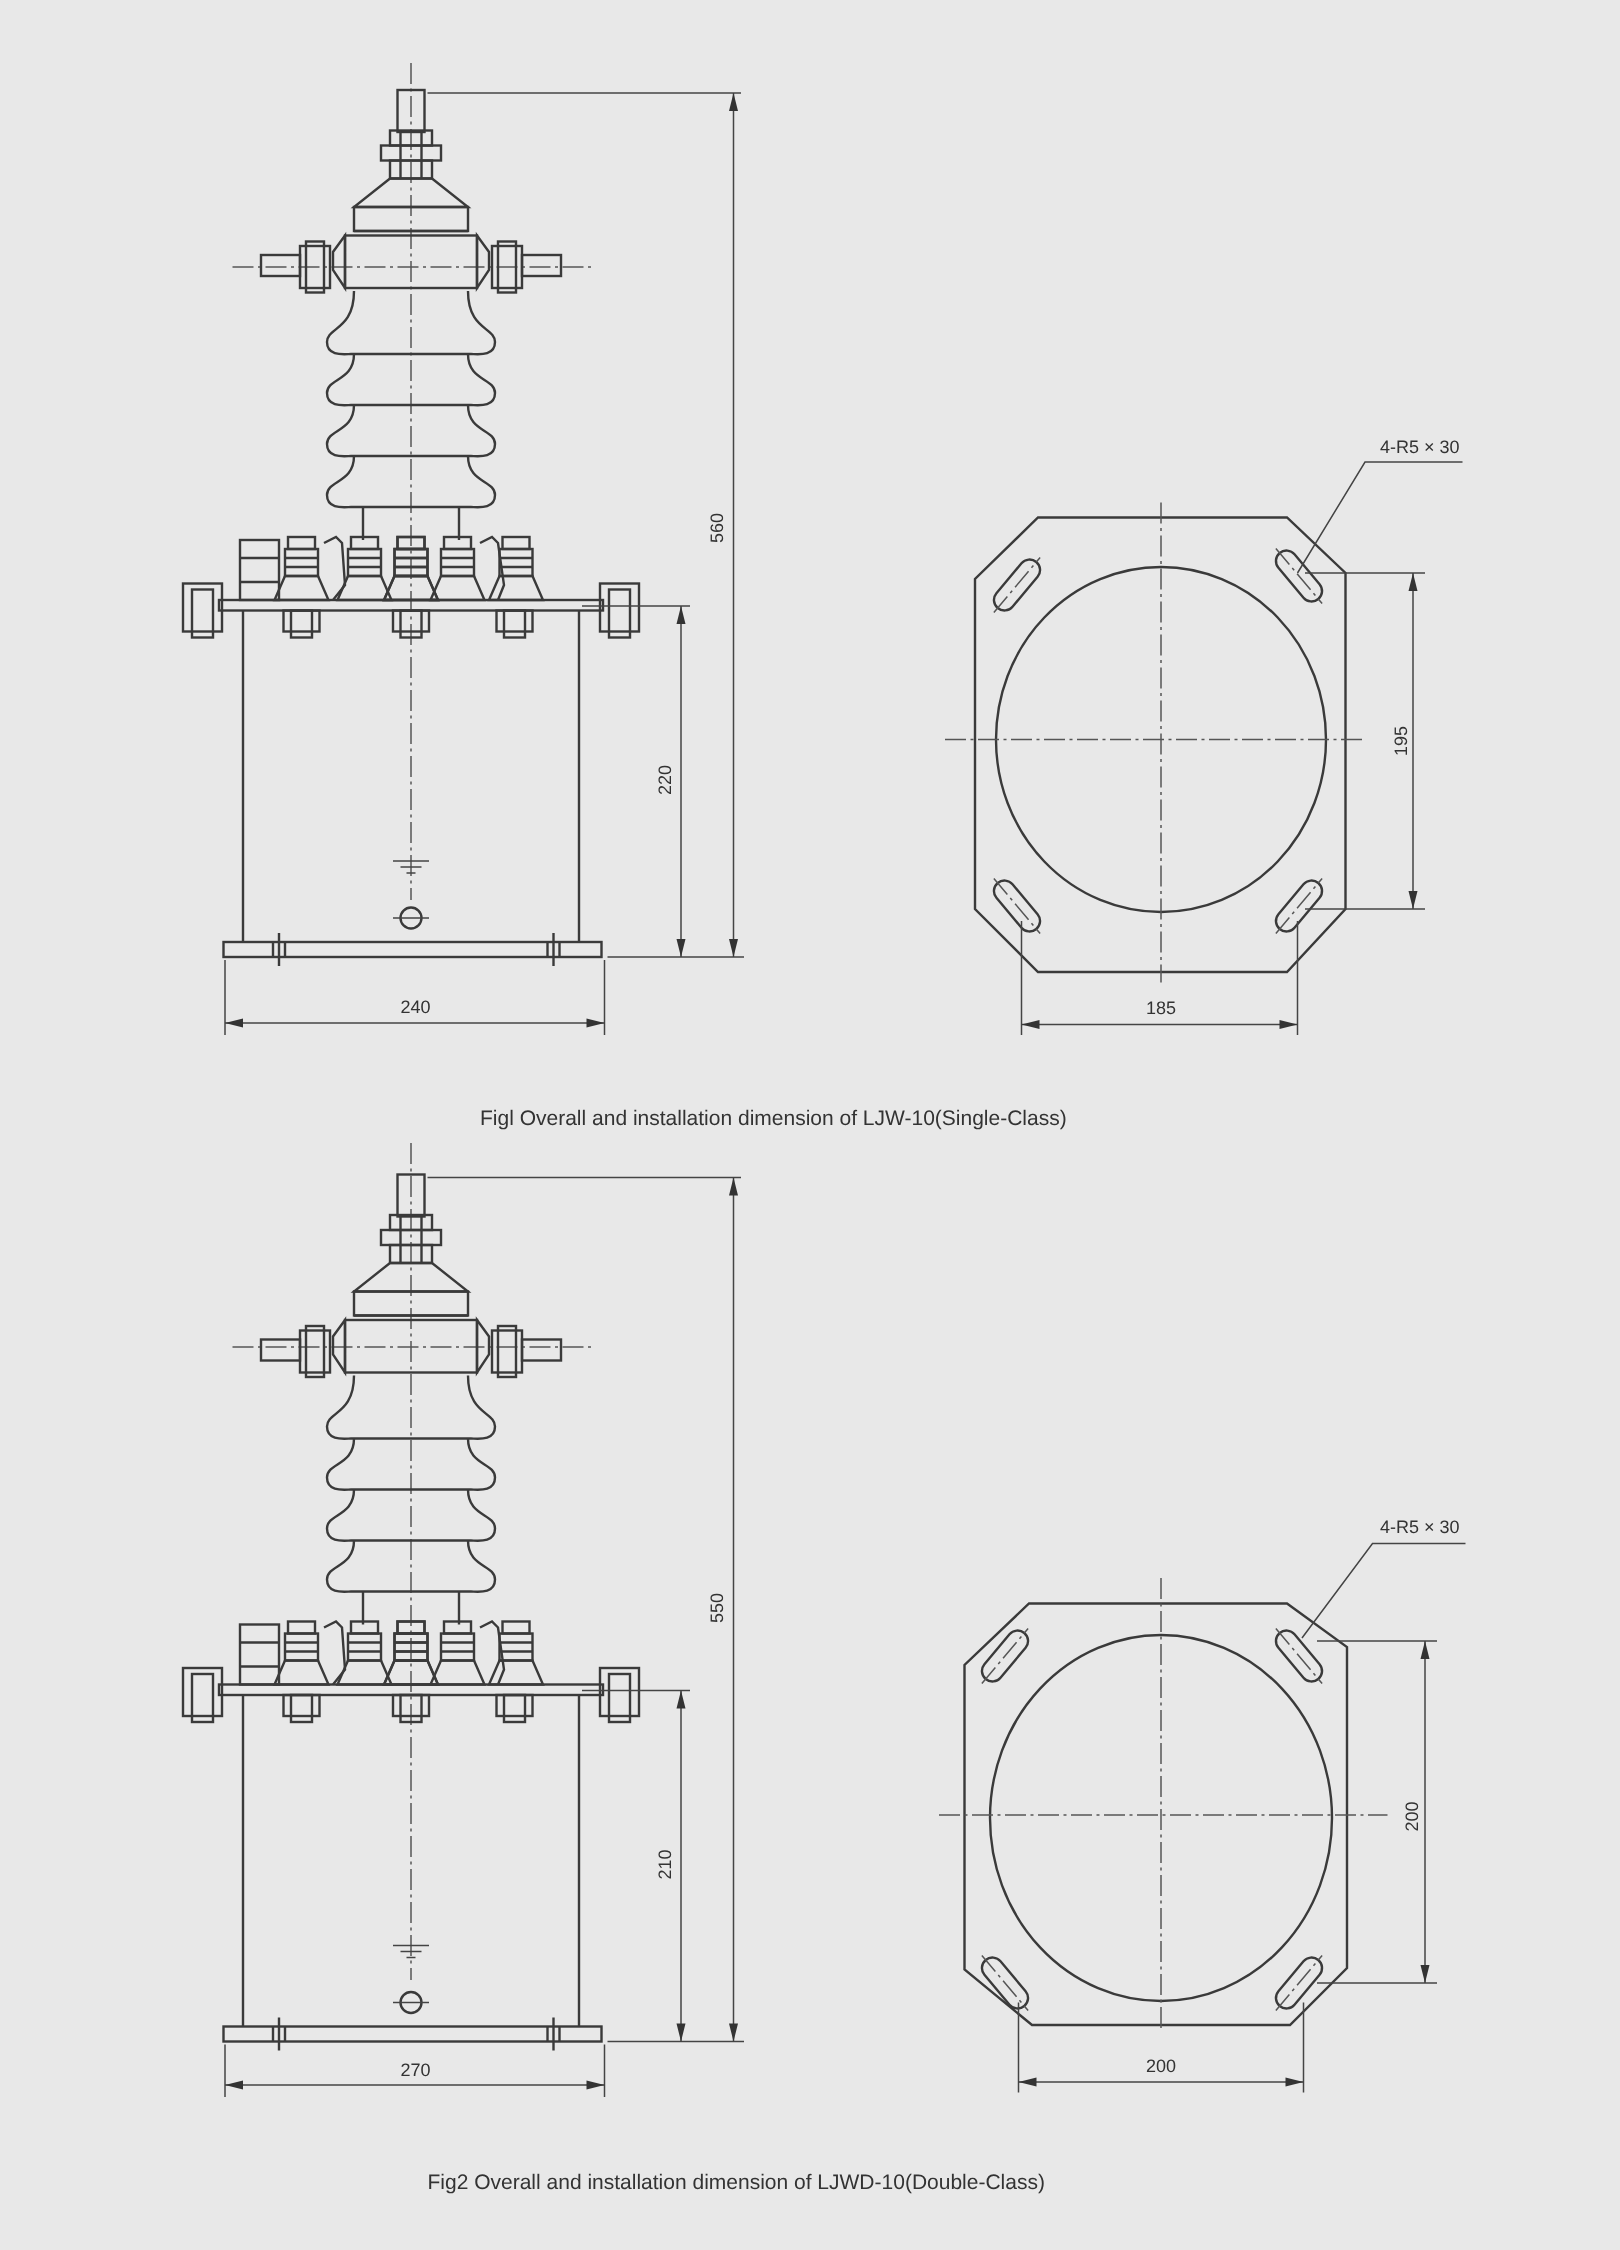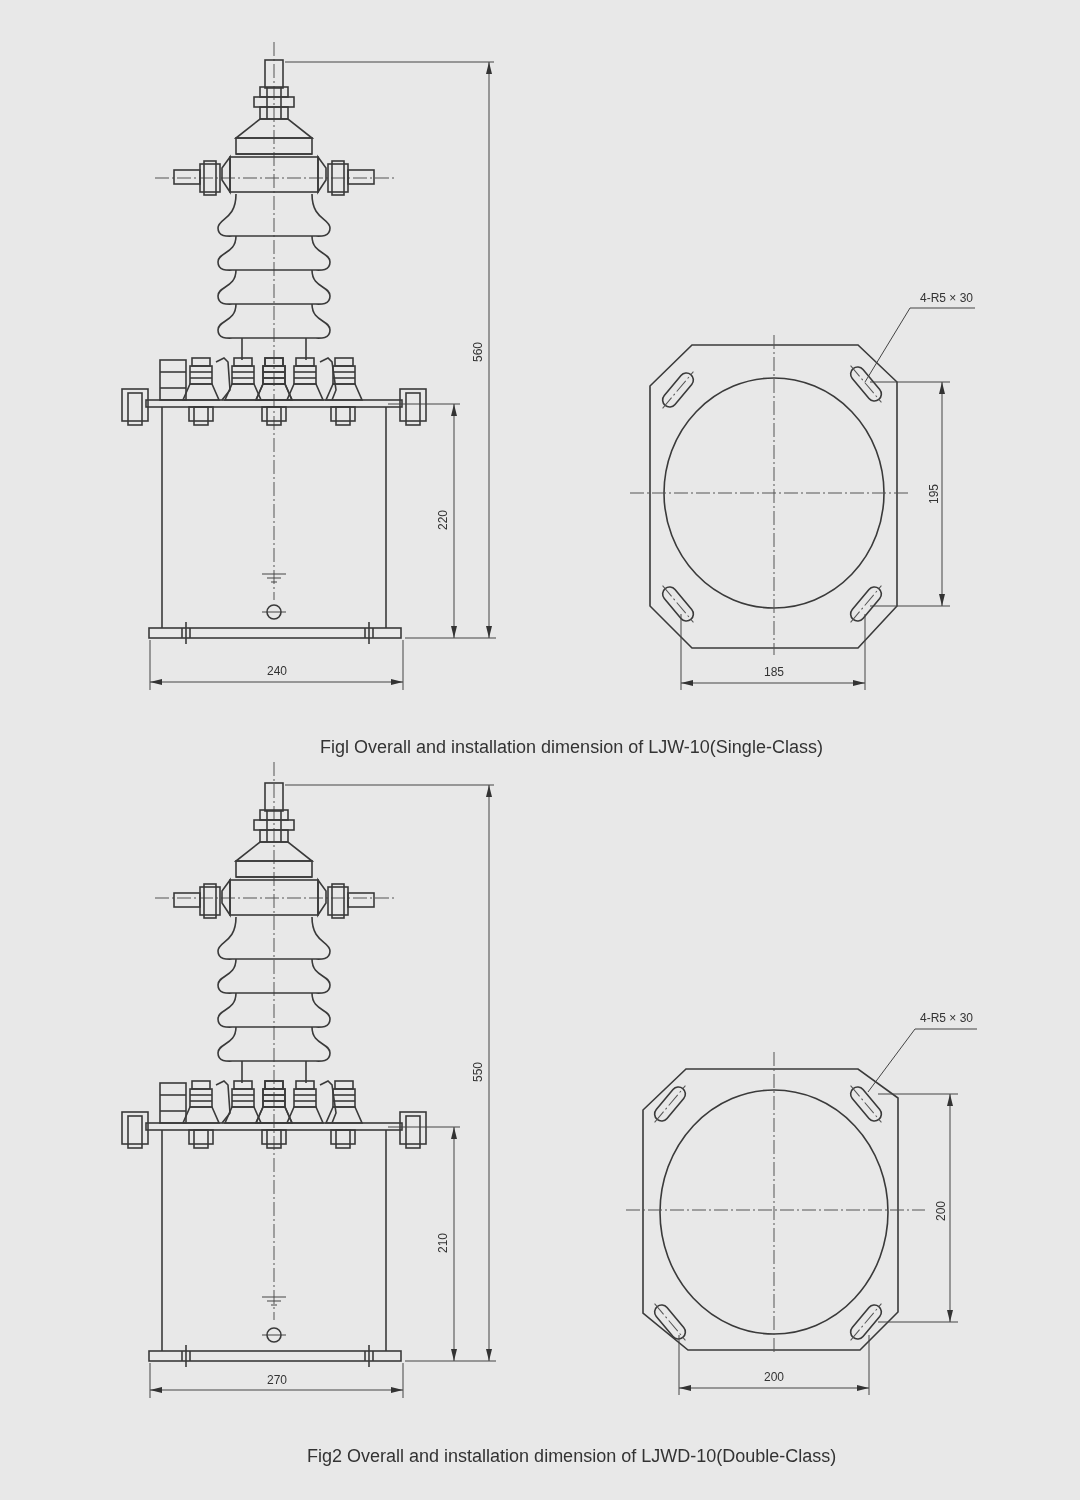--- a/index.html
+++ b/index.html
@@ -3,21 +3,21 @@
 <meta charset="utf-8">
 <style>
   html, body { margin: 0; padding: 0; }
   body { width: 1080px; height: 1500px; background: #e8e8e8; position: relative; overflow: hidden; font-family: "Liberation Sans", sans-serif; }
   svg { position: absolute; left: 0; top: 0; }
   .ln { stroke: #3a3a3a; stroke-width: 1.6; fill: none; }
   .thin { stroke: #444; stroke-width: 1; fill: none; }
   .cl { stroke: #555; stroke-width: 1; fill: none; stroke-dasharray: 14 3 2 3; }
   .dim { stroke: #444; stroke-width: 1; fill: none; }
   .arrow { fill: #333; }
-  .caption { position: absolute; font-size: 18px; color: #333; white-space: nowrap; }
+  .caption { position: absolute; font-size: 14px; color: #333; white-space: nowrap; }
   .lbl { font-family: "Liberation Sans", sans-serif; font-size: 12px; fill: #333; }
 </style>
 </head>
 <body>
 
 <svg width="1080" height="1500" viewBox="0 0 1080 1500">
   <defs>
 
     <g id="front">
 
@@ -203,13 +203,13 @@
     <line class="dim" x1="679" y1="1335" x2="679" y2="1395"></line>
     <line class="dim" x1="869" y1="1335" x2="869" y2="1395"></line>
     <line class="dim" x1="679" y1="1388" x2="869" y2="1388"></line>
     <polygon class="arrow" points="679,1388 691,1385 691,1391"></polygon>
       <polygon class="arrow" points="869,1388 857,1385 857,1391"></polygon>
     <text class="lbl" x="774" y="1381" text-anchor="middle">200</text>
   </g>
 </svg>
 
 <div class="caption" style="left:320px; top:737px;">Figl Overall and installation dimension of LJW-10(Single-Class)</div>
-<div class="caption" style="left:307px; top:1446px;">Fig2 Overall and installation dimension of LJWD-10(Double-Class)</div>
+<div class="caption" style="left:285px; top:1446px;">Fig2 Overall and installation dimension of LJWD-10(Double-Class)</div>
 
 </body></html>

